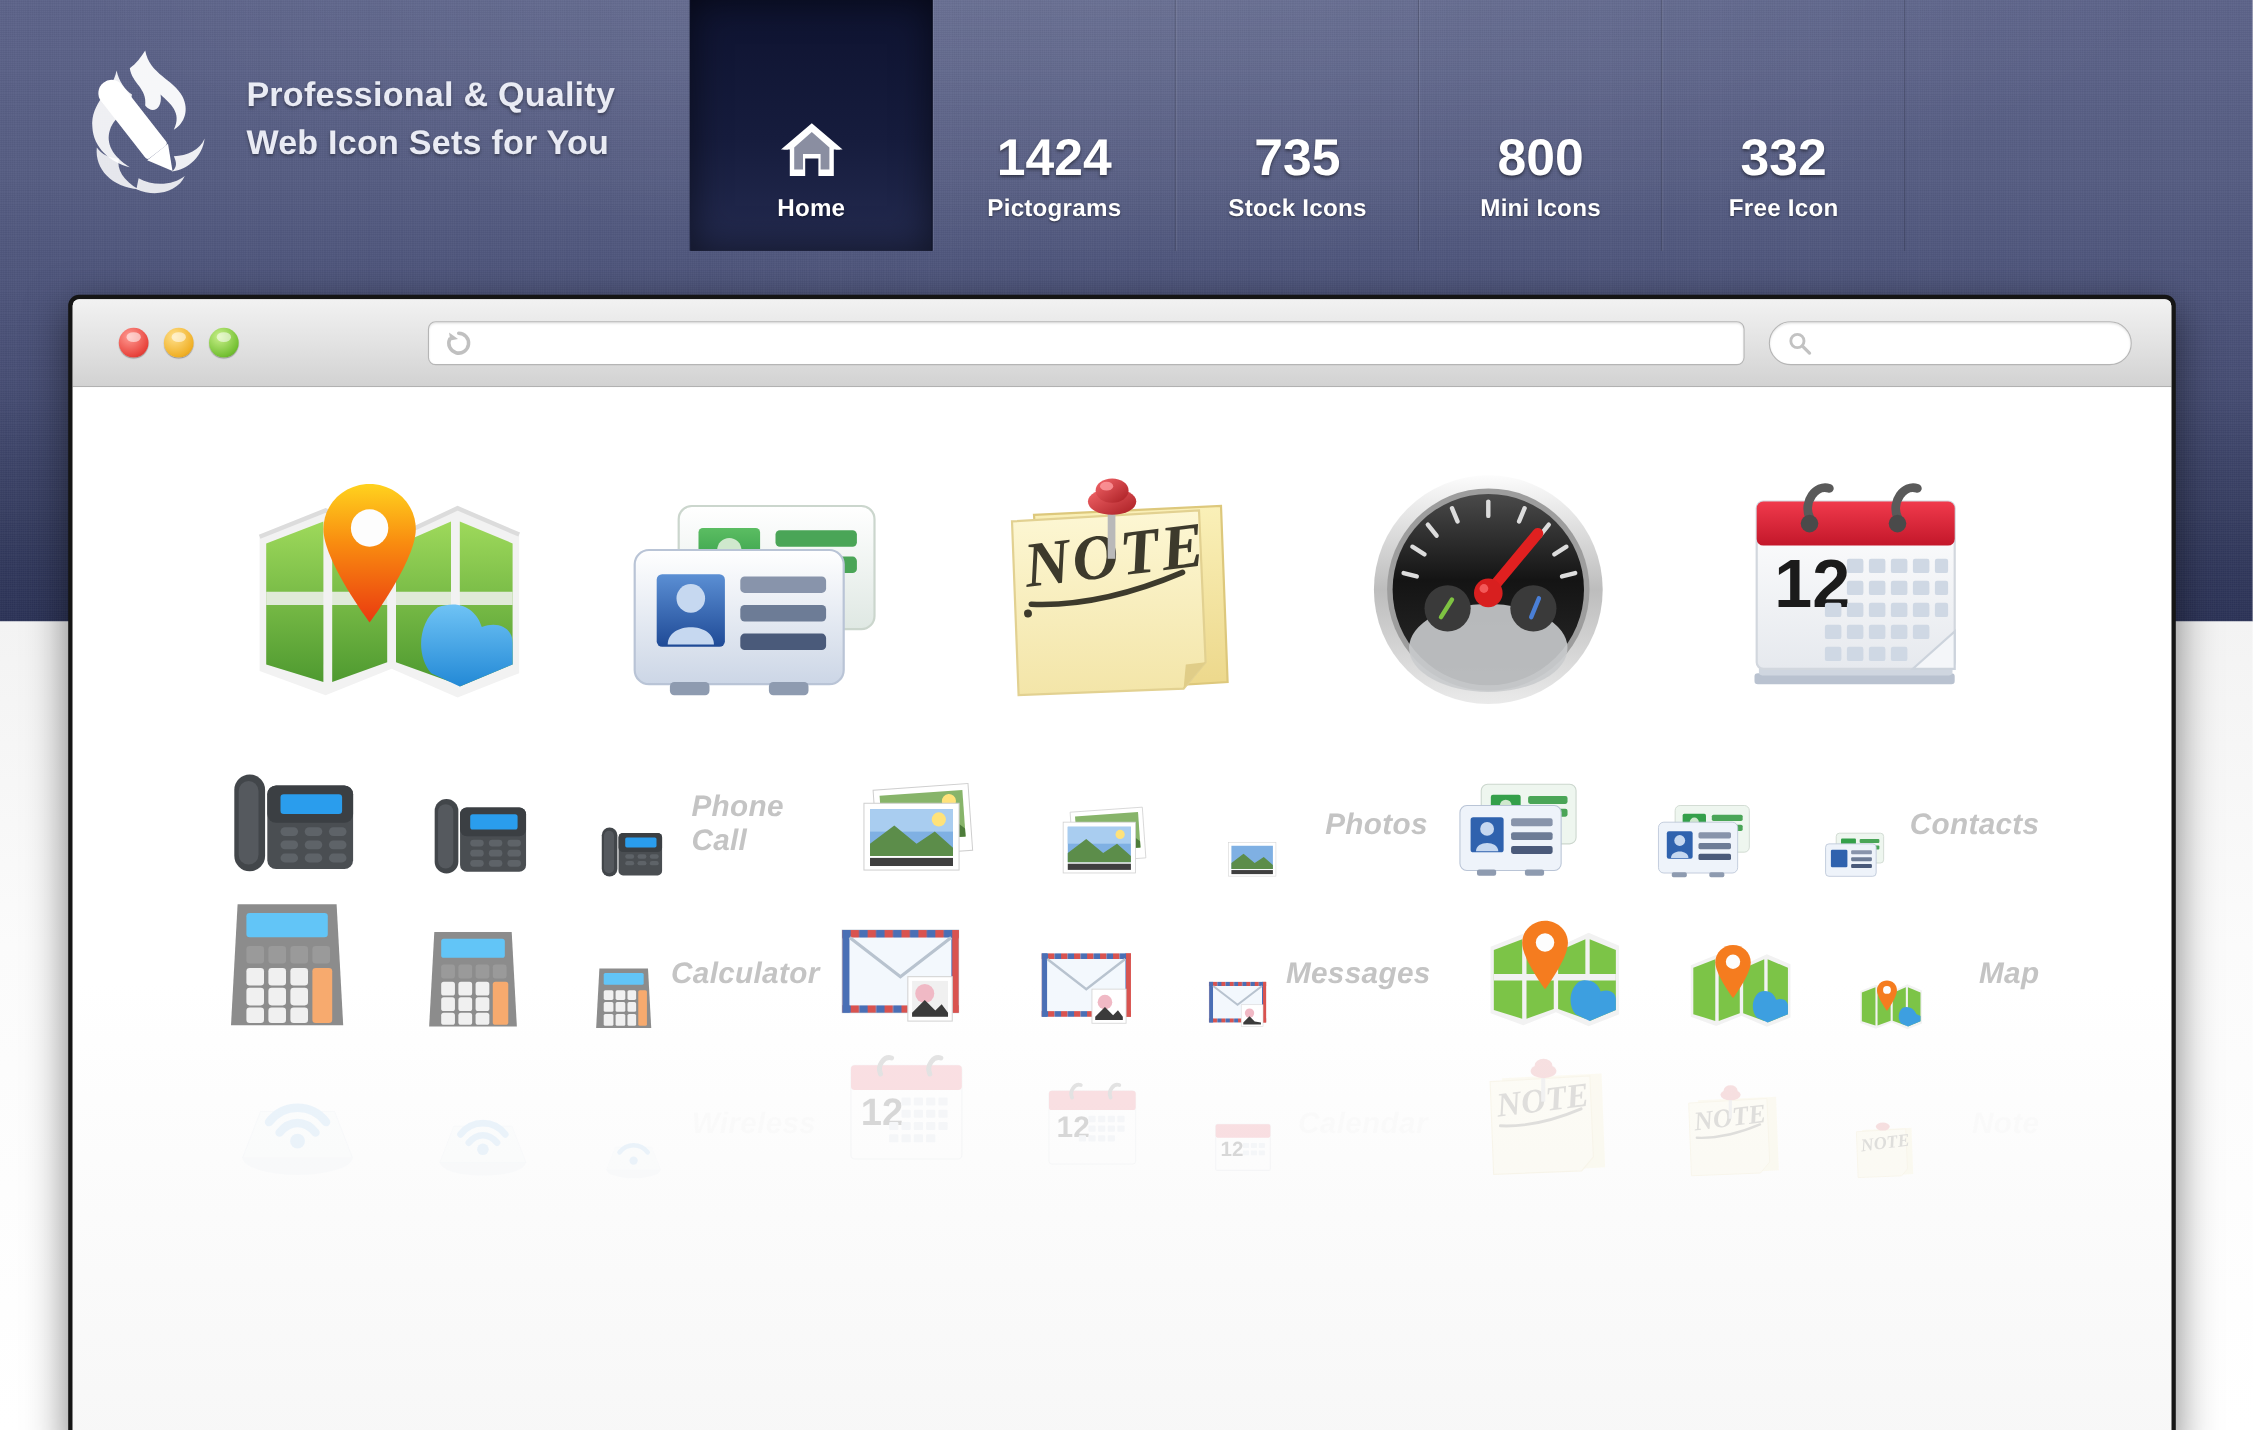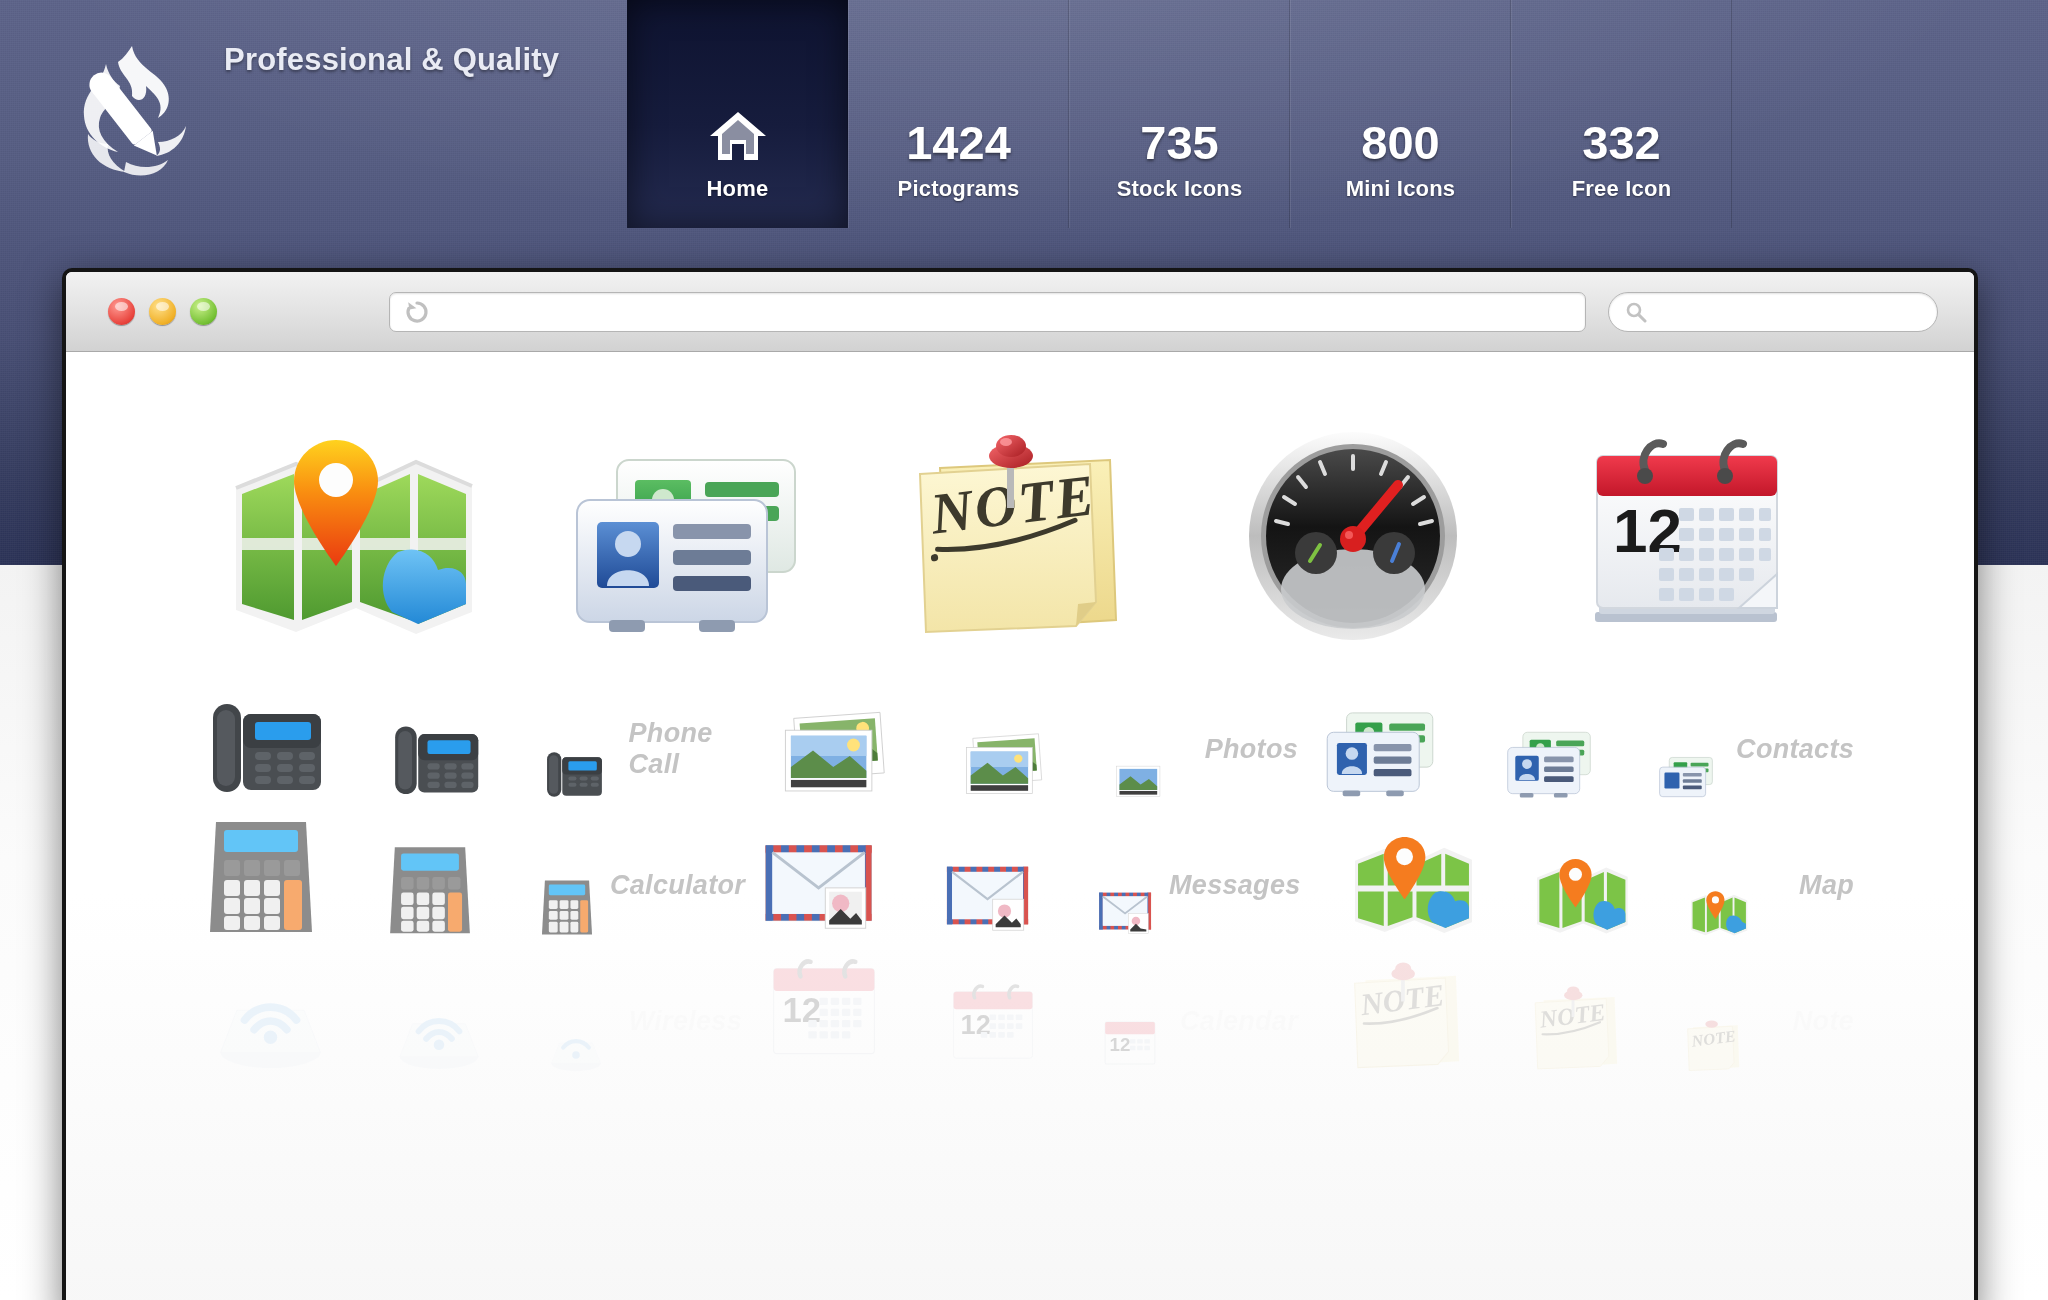--- a/index.html
+++ b/index.html
@@ -21,21 +21,21 @@
   .header::after{
     content:""; position:absolute; inset:0;
     background-image:
       repeating-linear-gradient(0deg, rgba(255,255,255,.018) 0 1px, rgba(0,0,0,.014) 1px 2px),
       repeating-linear-gradient(90deg, rgba(255,255,255,.014) 0 1px, rgba(0,0,0,.012) 1px 2px);
     pointer-events:none;
   }
   .header-inner{ position:absolute; left:0; top:0; width:2048px; height:228px; z-index:3; }
 
   
-  .brand { position:absolute; left:62px; top:38px; display:flex; }
+  .brand { position:absolute; left:62px; top:38px; display:flex; align-items:center; }
   .logo-mark { width:140px; height:140px; position:relative; }
   .brand-text {
     margin-left:22px; color:#e9ebf4; font-size:31px; line-height:44px;
     font-weight:600; letter-spacing:.2px;
     text-shadow:0 2px 3px rgba(0,0,0,.38);
   }
   .brand-text div { white-space:nowrap; }
 
   
   .nav { position:absolute; left:627px; top:0; height:228px; display:flex; }
@@ -160,20 +160,21 @@
                 <path d="M52 102 L76 102 L64 124 Z"></path>
                 <circle cx="64" cy="34" r="12"></circle>
               </g>
               <path d="M96 104 C 108 104, 120 98, 124 88 C 122 104, 110 116, 94 118 C 100 114, 98 108, 96 104 Z" opacity=".9"></path>
               <path d="M64 124 C 78 132, 96 130, 106 122 C 100 136, 80 142, 62 134 Z" opacity=".85"></path>
             </g>
           </svg>
         </div>
         <div class="brand-text">
           <div>Professional &amp; Quality</div>
+          <div>Web Icon Sets for You</div>
         </div>
       </div>
 
       <div class="nav">
 
         <div class="nav-item active">
           <div class="home-icon">
             <svg viewBox="0 0 60 52" width="60" height="52">
               <path d="M30 2 L58 26 L50 26 L50 50 L36 50 L36 34 L24 34 L24 50 L10 50 L10 26 L2 26 Z" fill="#ffffff"></path>
               <path d="M30 10 L46 24 L46 44 L38 44 L38 30 L22 30 L22 44 L14 44 L14 24 Z" fill="#2a3154" opacity=".55"></path>

